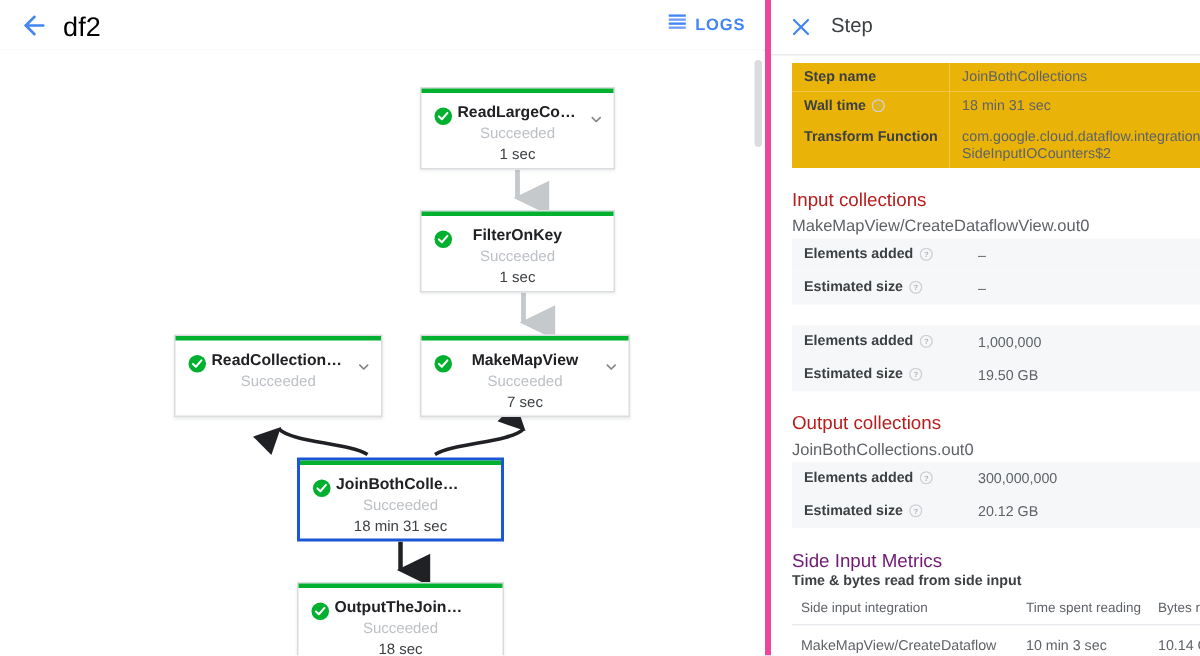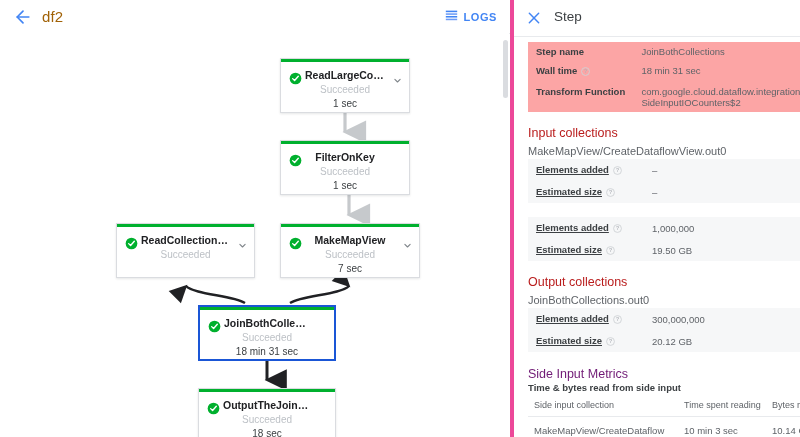--- a/index.html
+++ b/index.html
@@ -9,21 +9,21 @@
     font-family:"Liberation Sans","DejaVu Sans",sans-serif;
     -webkit-font-smoothing:antialiased;
   }
   #app{position:relative;width:800px;height:437px;}
 
   
   #left-pane{position:absolute;left:0;top:0;width:510px;height:437px;background:#fff;overflow:hidden;}
   #topbar{position:absolute;left:0;top:0;width:510px;height:33px;background:#fff;border-bottom:1px solid #e8eaed;}
   #back-btn{position:absolute;left:13px;top:7px;width:20px;height:20px;cursor:pointer;}
   #back-btn svg{display:block;}
-  #job-title{position:absolute;left:42px;top:8px;font-size:15px;color:#a16207;letter-spacing:.1px;}
+  #job-title{position:absolute;left:42px;top:8px;font-size:18px;color:#000000;letter-spacing:.1px;}
   #logs-btn{position:absolute;right:13px;top:8px;display:flex;align-items:center;gap:5px;cursor:pointer;}
   #logs-label{font-size:11px;font-weight:bold;color:#4285f4;letter-spacing:.6px;}
   #graph-canvas{position:absolute;left:0;top:33px;width:509px;height:404px;background:#fff;}
   #edges{position:absolute;left:0;top:0;width:509px;height:404px;}
 
   .node{position:absolute;background:#fff;border:1px solid #dadce0;box-sizing:border-box;
         box-shadow:0 1px 2px rgba(60,64,67,.12);}
   .node .topbar-accent{position:absolute;left:0;top:0;right:0;height:3px;background:#00b02e;}
   .node .chk{position:absolute;left:8px;top:12px;width:13px;height:13px;}
   .node .nm{position:absolute;left:0;right:0;top:10px;text-align:center;font-size:10.5px;font-weight:bold;
@@ -39,28 +39,28 @@
               border-left:4px solid #ec4899;overflow:hidden;padding-left:36px;}
   #panel-header{position:absolute;left:0;top:0;width:290px;height:36px;border-bottom:1px solid #e8eaed;}
   #close-btn{position:absolute;left:12px;top:10px;width:16px;height:16px;cursor:pointer;}
   #panel-title{position:absolute;left:40px;top:9px;font-size:13.5px;color:#3c4043;}
   #panel-body{position:absolute;left:0;top:36px;width:290px;height:401px;overflow:hidden;}
 
   .kv-table{width:275px;margin:6px 0 0 14px;border-collapse:collapse;}
   .kv-table tr td{padding:4px 0;vertical-align:top;}
   .kv-table tr td.k{width:108px;padding-left:8px;font-size:9.5px;font-weight:bold;color:#3c4043;}
   .kv-table tr td.v{font-size:9.5px;color:#5f6368;padding-left:8px;}
-  .kv-table tr.shaded td{background:#fca5a5;}
+  .kv-table tr.shaded td{background:#eab308;}
 
   .section-title{font-size:12.5px;color:#b91c1c;margin:14px 0 5px 14px;}
   .coll-name{font-size:11px;color:#5f6368;margin:0 0 2px 14px;}
 
   .metric-table{width:275px;margin:0 0 0 14px;border-collapse:collapse;}
   .metric-table td{padding:4.5px 0;}
-  .metric-table td.k{width:108px;padding-left:8px;font-size:9.5px;font-weight:bold;color:#3c4043;white-space:nowrap;text-decoration:underline;}
+  .metric-table td.k{width:108px;padding-left:8px;font-size:9.5px;font-weight:bold;color:#3c4043;white-space:nowrap;}
   .metric-table td.v{font-size:9.5px;color:#5f6368;padding-left:8px;}
   .metric-table tr.shaded td{background:#f6f7f8;}
 
   .helpicon{display:inline-block;vertical-align:-2px;margin-left:4px;}
 
   .sim-title{font-size:12.5px;color:#701a75;margin:15px 0 1px 14px;}
   .sim-sub{font-size:9.5px;font-weight:bold;color:#3c4043;margin:0 0 2px 14px;}
   #sim-table{width:276px;margin-left:14px;border-collapse:collapse;table-layout:fixed;}
   #sim-table th{font-size:9px;font-weight:normal;color:#5f6368;text-align:left;
                 padding:5px 4px 6px 6px;border-bottom:1px solid #e8eaed;}
@@ -295,21 +295,21 @@
               </tr>
             </tbody>
           </table>
         </div>
 
       <div class="sim-title">Side Input Metrics</div>
       <div class="sim-sub">Time &amp; bytes read from side input</div>
       <table id="sim-table">
         <thead>
             <tr id="sim-head">
-              <th class="c1">Side input collection</th>
+              <th class="c1">Side input integration</th>
               <th class="c2">Time spent reading</th>
               <th class="c3">Bytes read</th>
             </tr>
           </thead>
         <tbody id="sim-body">
             <tr>
               <td class="c1">MakeMapView/CreateDataflow View.out0</td>
               <td class="c2">10 min 3 sec</td>
               <td class="c3">10.14 GB</td>
             </tr>

